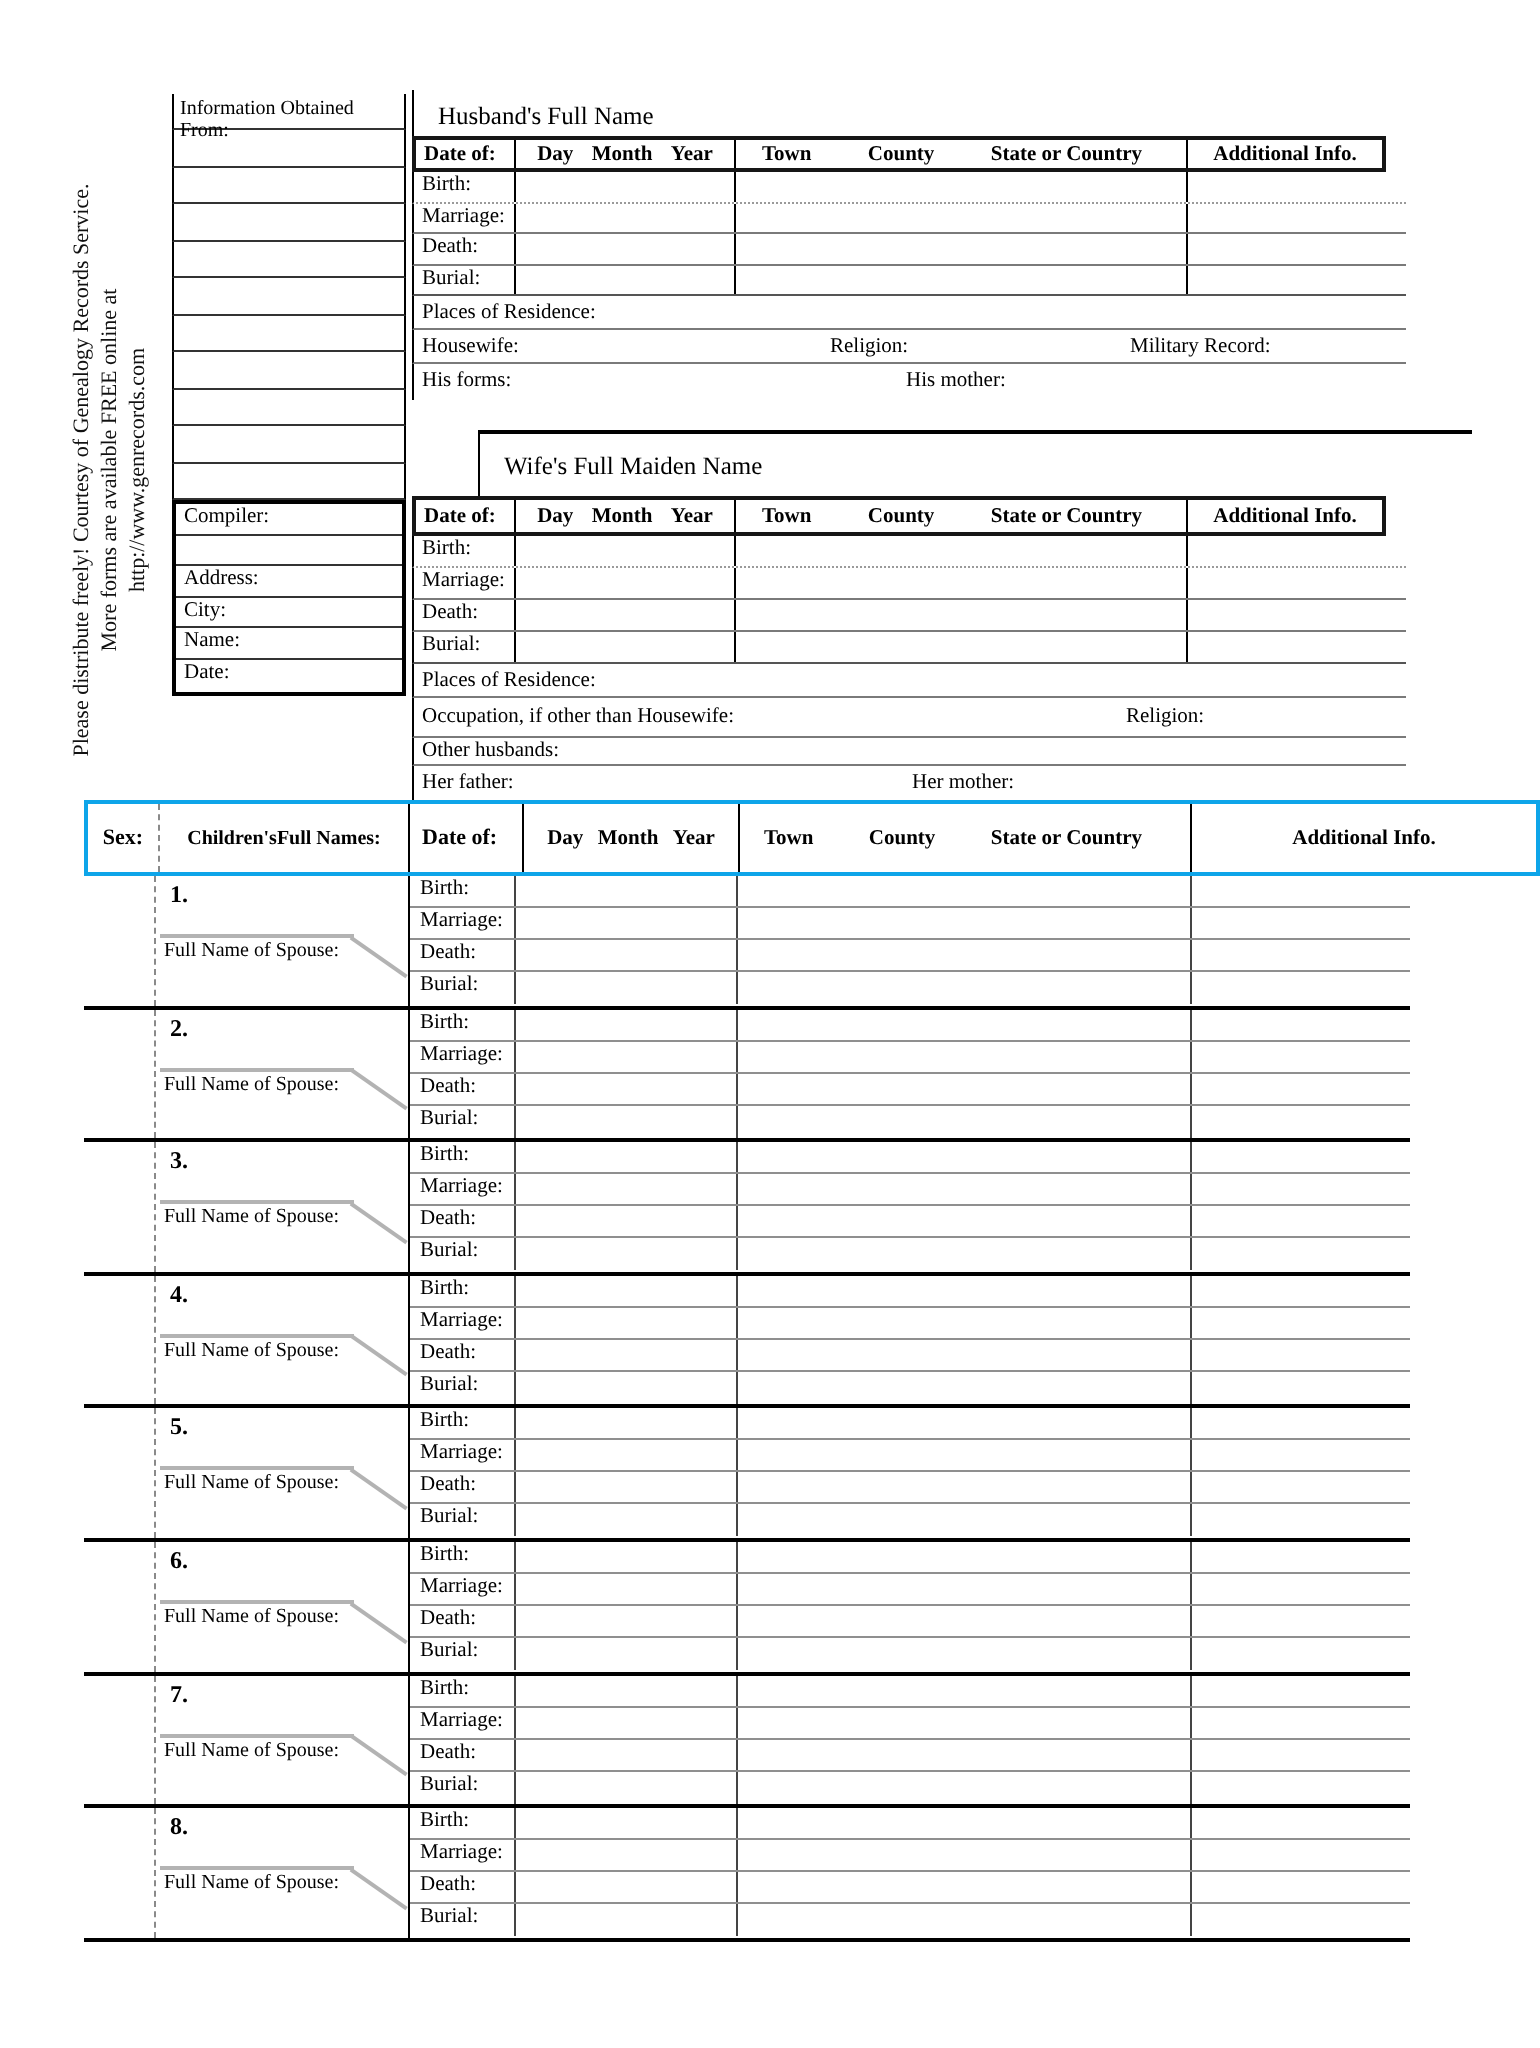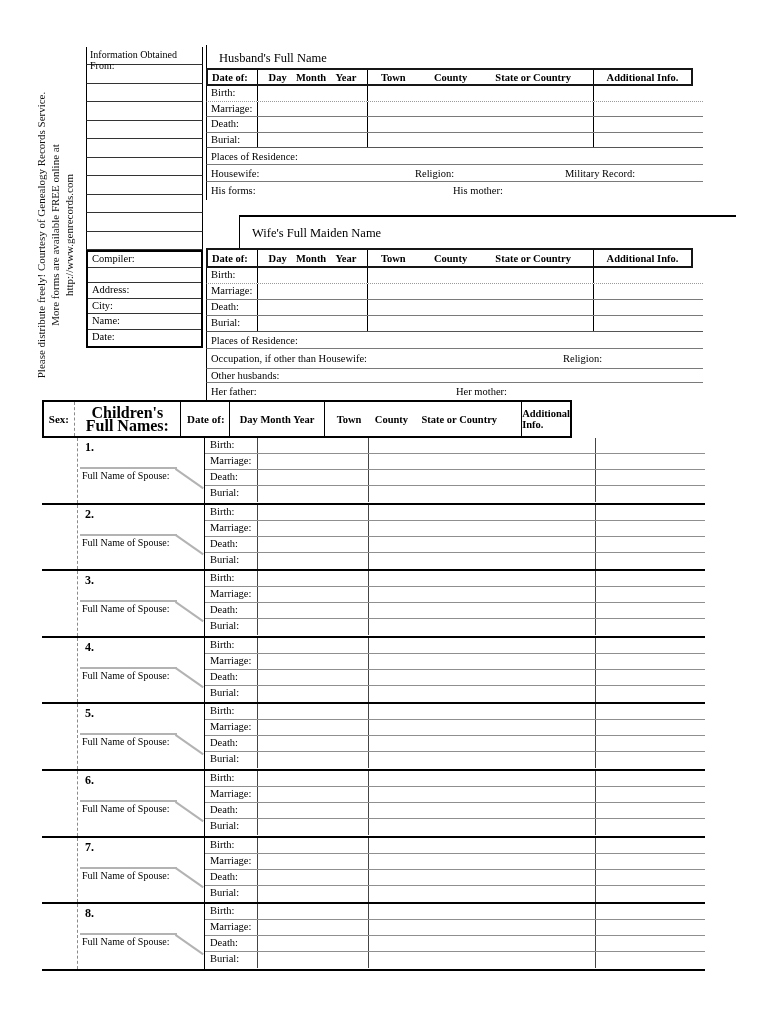--- a/index.html
+++ b/index.html
@@ -41,25 +41,25 @@
   .vc2 { width:226px; border-left:1px solid #000; }
   .vc3 { flex:1; border-left:1px solid #000; }
 
   .wide-row { position:relative; border-left:1px solid #000; border-bottom:1px solid #7a7a7a;
               font-size:10.5px; }
   .wide-row .wlbl { position:absolute; top:3px; left:4px; white-space:nowrap; }
   .wide-row .at2  { position:absolute; top:3px; white-space:nowrap; }
   .wide-row.noline { border-bottom:none; }
 
   
-  .children-header { position:absolute; left:42px; top:400px; width:530px; height:38px;
-                     border:2px solid #000000; display:flex; font-weight:bold; }
+  .children-header { position:absolute; left:42px; top:400px; width:728px; height:38px;
+                     border:2px solid #0ea5e9; display:flex; font-weight:bold; }
   .ch { height:100%; display:flex; align-items:center; }
   .ch-sex { width:36px; justify-content:center; font-size:11px; border-right:1px dashed #8a8a8a; }
-  .ch-names { width:125px; flex-direction:column; justify-content:center; font-size:16px;
+  .ch-names { width:125px; flex-direction:row; justify-content:center; font-size:10px;
               line-height:13px; border-right:1px solid #000; text-align:center; }
   .ch-dateof { width:57px; font-size:11px; padding-left:6px; border-right:1px solid #000; }
   .ch-dmy { width:108px; font-size:10.5px; justify-content:space-around; padding:0 8px; border-right:1px solid #000; }
   .ch-tcs { width:226px; font-size:10.5px; justify-content:space-between; padding:0 24px 0 12px; border-right:1px solid #000; }
   .ch-addl { flex:1; font-size:10.5px; justify-content:center; }
 
   .child-block { position:absolute; left:42px; width:663px; height:66.6px;
                  border-bottom:2.5px solid #000; }
   .sex-cell  { position:absolute; left:0; top:0; width:36px; height:100%; border-right:1px dashed #8a8a8a; }
   .name-cell { position:absolute; left:36px; top:0; width:127px; height:100%; border-right:1px solid #000; }

